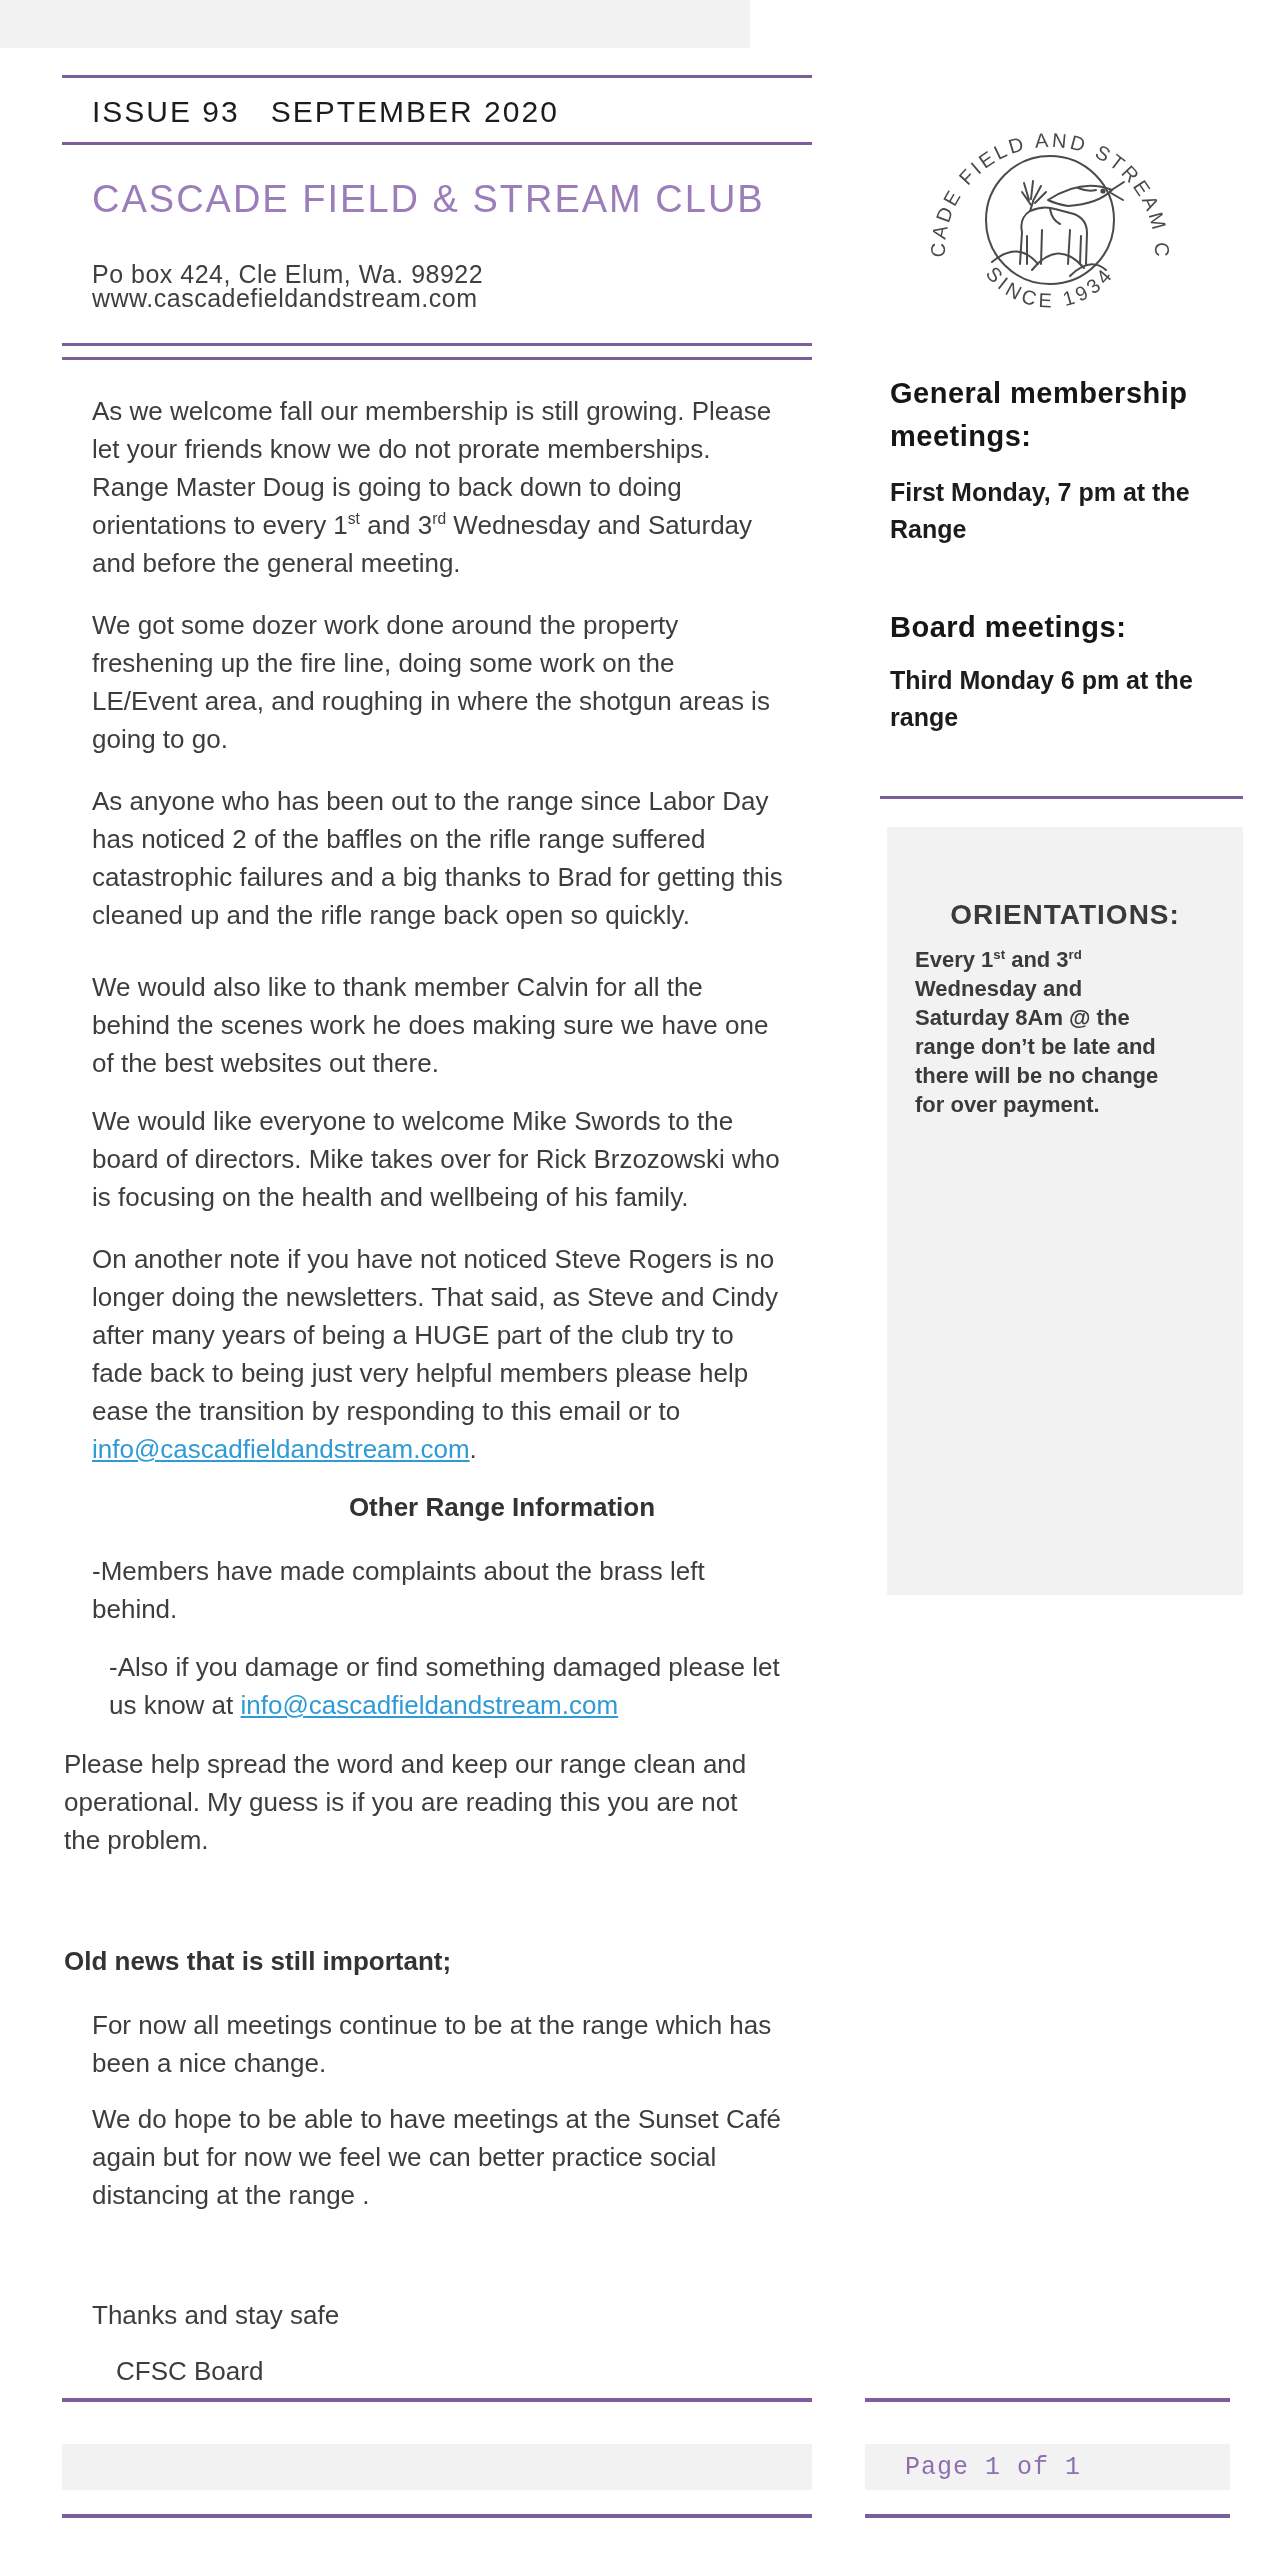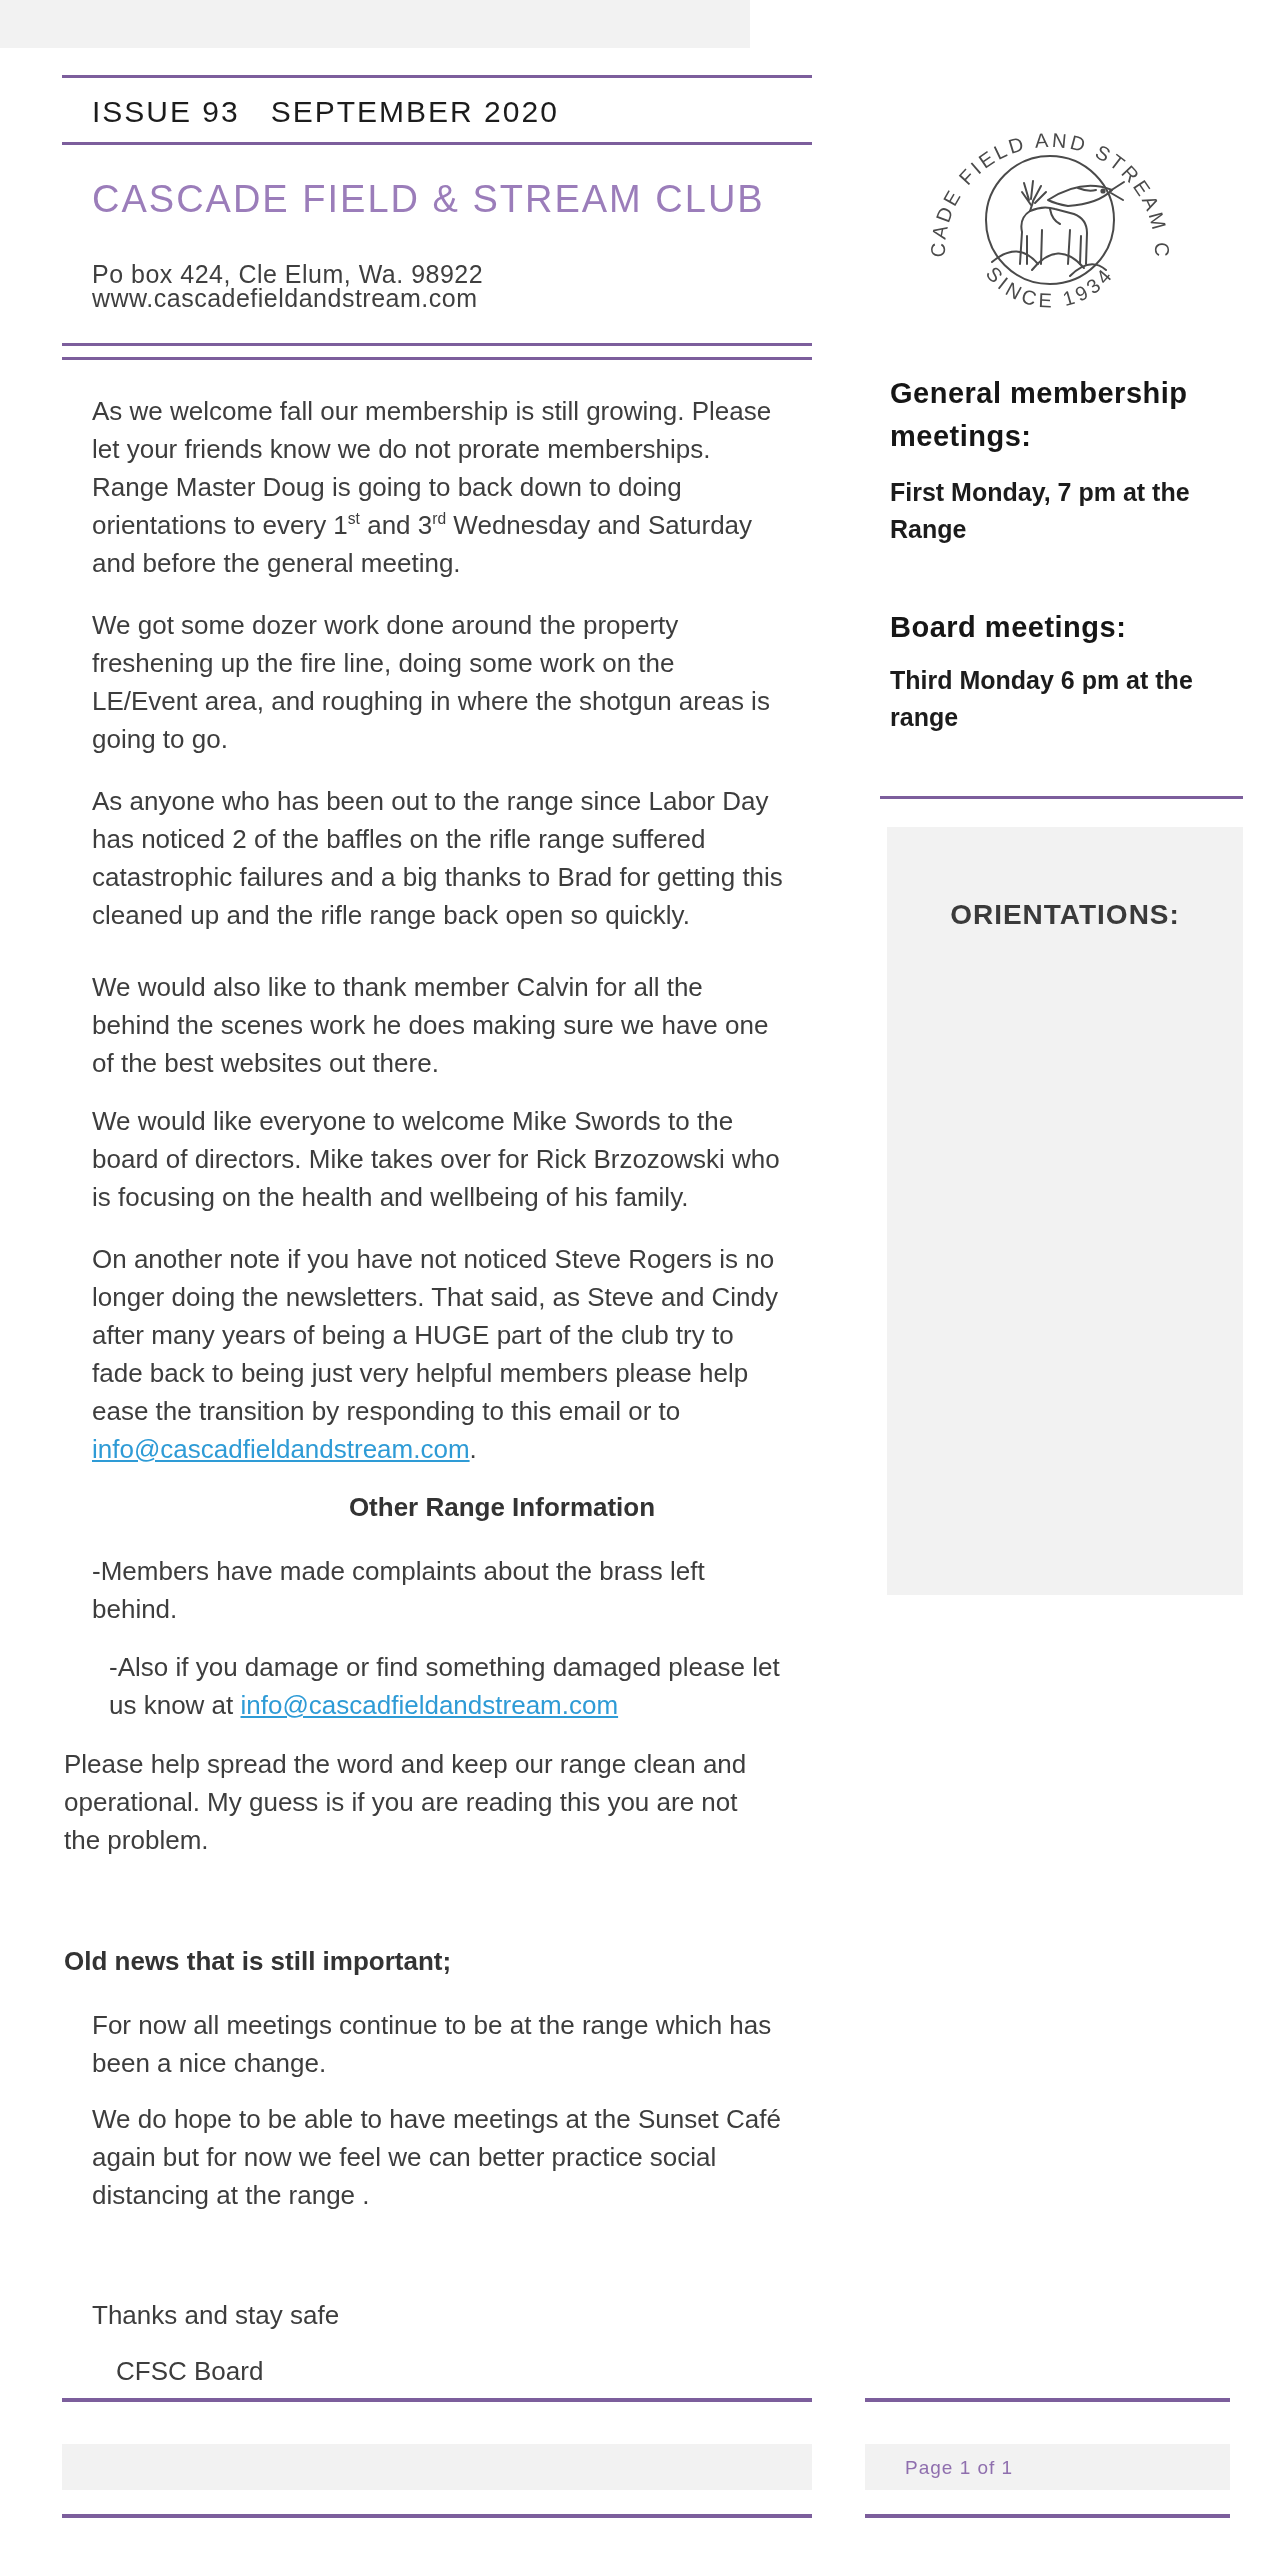--- a/index.html
+++ b/index.html
@@ -57,21 +57,21 @@
   }
   .orient-para{
     position:absolute;left:28px;width:310px;font-weight:bold;
     font-size:22px;line-height:29px;color:#3a3a3a;
   }
   
   .footer-band-main{left:62px;top:2444px;width:750px;height:46px;}
   .footer-band-side{left:865px;top:2444px;width:365px;height:46px;}
   .page-number{
     position:absolute;left:905px;top:2444px;height:46px;line-height:48px;
-    font-size:19px;letter-spacing:1px;color:var(--pagenum);
+    font-size:25px;letter-spacing:1px;color:var(--pagenum);font-family:Liberation Mono, monospace;
   }
   svg text{font-family:"Liberation Sans","DejaVu Sans",sans-serif;}
 </style>
 </head>
 <body>
 
 <div class="hline" style="left:62px;top:75px;width:750px;"></div>
 <div class="issue-band"></div>
 <div class="issue-text">ISSUE 93   SEPTEMBER 2020</div>
 <div class="hline" style="left:62px;top:142px;width:750px;"></div>
@@ -141,20 +141,21 @@
 <div class="side-detail" style="top:474px;">First Monday, 7 pm at the
 Range</div>
 <div class="side-head" style="top:606px;">Board meetings:</div>
 <div class="side-detail" style="top:662px;">Third Monday 6 pm at the
 range</div>
 
 <div class="hline" style="left:880px;top:796px;width:363px;"></div>
 
 <div class="orient-box">
   <div class="orient-head">ORIENTATIONS:</div>
+  <div class="orient-para" style="top:118px;">Every 1<sup>st</sup> and 3<sup>rd</sup><br>Wednesday and<br>Saturday 8Am @ the<br>range don’t be late and<br>there will be no change<br>for over payment.</div>
 </div>
 
 <div class="hline thick" style="left:62px;top:2398px;width:750px;"></div>
 <div class="hline thick" style="left:865px;top:2398px;width:365px;"></div>
 
 <div class="band footer-band-main"></div>
 <div class="band footer-band-side"></div>
 <div class="page-number">Page 1 of 1</div>
 
 <div class="hline thick" style="left:62px;top:2514px;width:750px;"></div>

